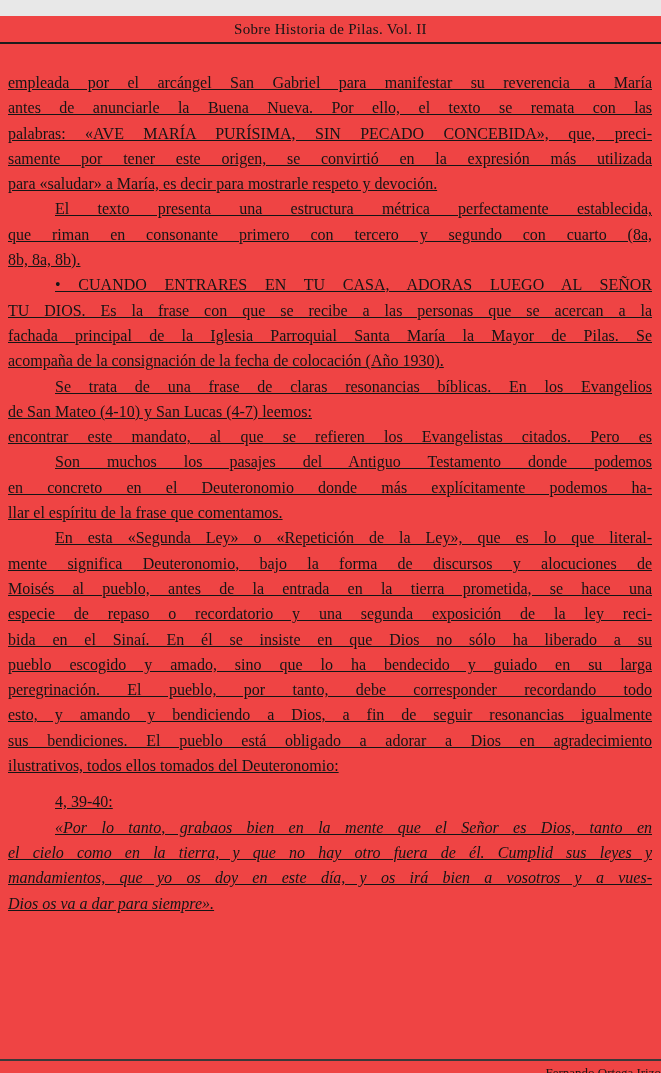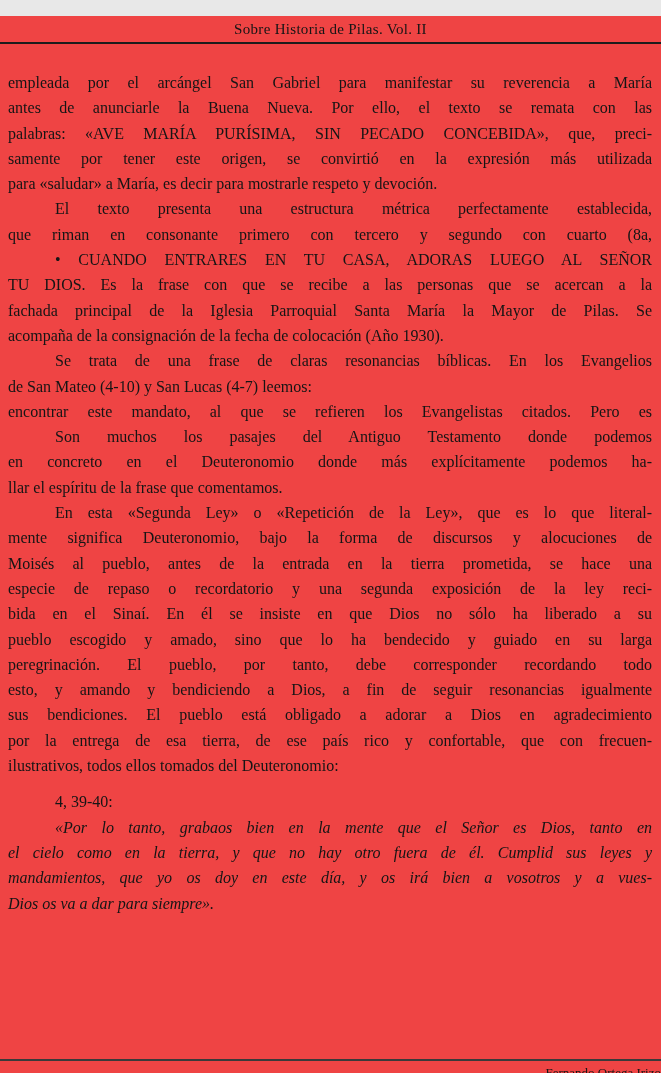--- a/index.html
+++ b/index.html
@@ -23,21 +23,21 @@
   .head-rule {
     border: none;
     border-top: 2px solid #1c1c1c;
     margin: 4px 0 0 0;
   }
   .body-text {
     padding: 26px 9px 0 8px;
     font-size: 16px;
     line-height: 25.3px;
   }
-  .block { margin: 0; }
+  .block { margin: 0; text-decoration: underline; }
   .block.quote  { margin: 13px 0; }
   .block.label  { margin-top: 11px; }
   .line { text-align: left; }
   .line.just { text-align: justify; text-align-last: justify; }
   .line.indent { text-indent: 47px; }
   .it { font-style: italic; }
   .foot-rule {
     position: absolute;
     left: 0; right: 0;
     bottom: 28px;
@@ -63,20 +63,21 @@
       <div class="block paragraph">
         <div class="line just"><span>empleada por el arcángel San Gabriel para manifestar su reverencia a María</span></div>
         <div class="line just"><span>antes de anunciarle la Buena Nueva. Por ello, el texto se remata con las</span></div>
         <div class="line just"><span>palabras: «AVE MARÍA PURÍSIMA, SIN PECADO CONCEBIDA», que, preci-</span></div>
         <div class="line just"><span>samente por tener este origen, se convirtió en la expresión más utilizada</span></div>
         <div class="line"><span>para «saludar» a María, es decir para mostrarle respeto y devoción.</span></div>
       </div>
       <div class="block paragraph">
         <div class="line just indent"><span>El texto presenta una estructura métrica perfectamente establecida,</span></div>
         <div class="line just"><span>que riman en consonante primero con tercero y segundo con cuarto (8a,</span></div>
+        <div class="line"><span>8b, 8a, 8b).</span></div>
       </div>
       <div class="block paragraph">
         <div class="line just indent"><span>• CUANDO ENTRARES EN TU CASA, ADORAS LUEGO AL SEÑOR</span></div>
         <div class="line just"><span>TU DIOS. Es la frase con que se recibe a las personas que se acercan a la</span></div>
         <div class="line just"><span>fachada principal de la Iglesia Parroquial Santa María la Mayor de Pilas. Se</span></div>
         <div class="line"><span>acompaña de la consignación de la fecha de colocación (Año 1930).</span></div>
       </div>
       <div class="block paragraph">
         <div class="line just indent"><span>Se trata de una frase de claras resonancias bíblicas. En los Evangelios</span></div>
         <div class="line"><span>de San Mateo (4-10) y San Lucas (4-7) leemos:</span></div>
@@ -90,21 +91,20 @@
       <div class="block paragraph">
         <div class="line just indent"><span>En esta «Segunda Ley» o «Repetición de la Ley», que es lo que literal-</span></div>
         <div class="line just"><span>mente significa Deuteronomio, bajo la forma de discursos y alocuciones de</span></div>
         <div class="line just"><span>Moisés al pueblo, antes de la entrada en la tierra prometida, se hace una</span></div>
         <div class="line just"><span>especie de repaso o recordatorio y una segunda exposición de la ley reci-</span></div>
         <div class="line just"><span>bida en el Sinaí. En él se insiste en que Dios no sólo ha liberado a su</span></div>
         <div class="line just"><span>pueblo escogido y amado, sino que lo ha bendecido y guiado en su larga</span></div>
         <div class="line just"><span>peregrinación. El pueblo, por tanto, debe corresponder recordando todo</span></div>
         <div class="line just"><span>esto, y amando y bendiciendo a Dios, a fin de seguir resonancias igualmente</span></div>
         <div class="line just"><span>sus bendiciones. El pueblo está obligado a adorar a Dios en agradecimiento</span></div>
-        <div class="line just"><span>por la entrega de esa tierra, de ese país rico y confortable, que con frecuen-</span></div>
         <div class="line"><span>ilustrativos, todos ellos tomados del Deuteronomio:</span></div>
       </div>
       <div class="block label">
         <div class="line indent"><span>4, 39-40:</span></div>
       </div>
       <div class="block paragraph">
         <div class="line just indent"><span class="it">«Por lo tanto, grabaos bien en la mente que el Señor es Dios, tanto en</span></div>
         <div class="line just"><span class="it">el cielo como en la tierra, y que no hay otro fuera de él. Cumplid sus leyes y</span></div>
         <div class="line just"><span class="it">mandamientos, que yo os doy en este día, y os irá bien a vosotros y a vues-</span></div>
         <div class="line"><span class="it">Dios os va a dar para siempre».</span></div>

